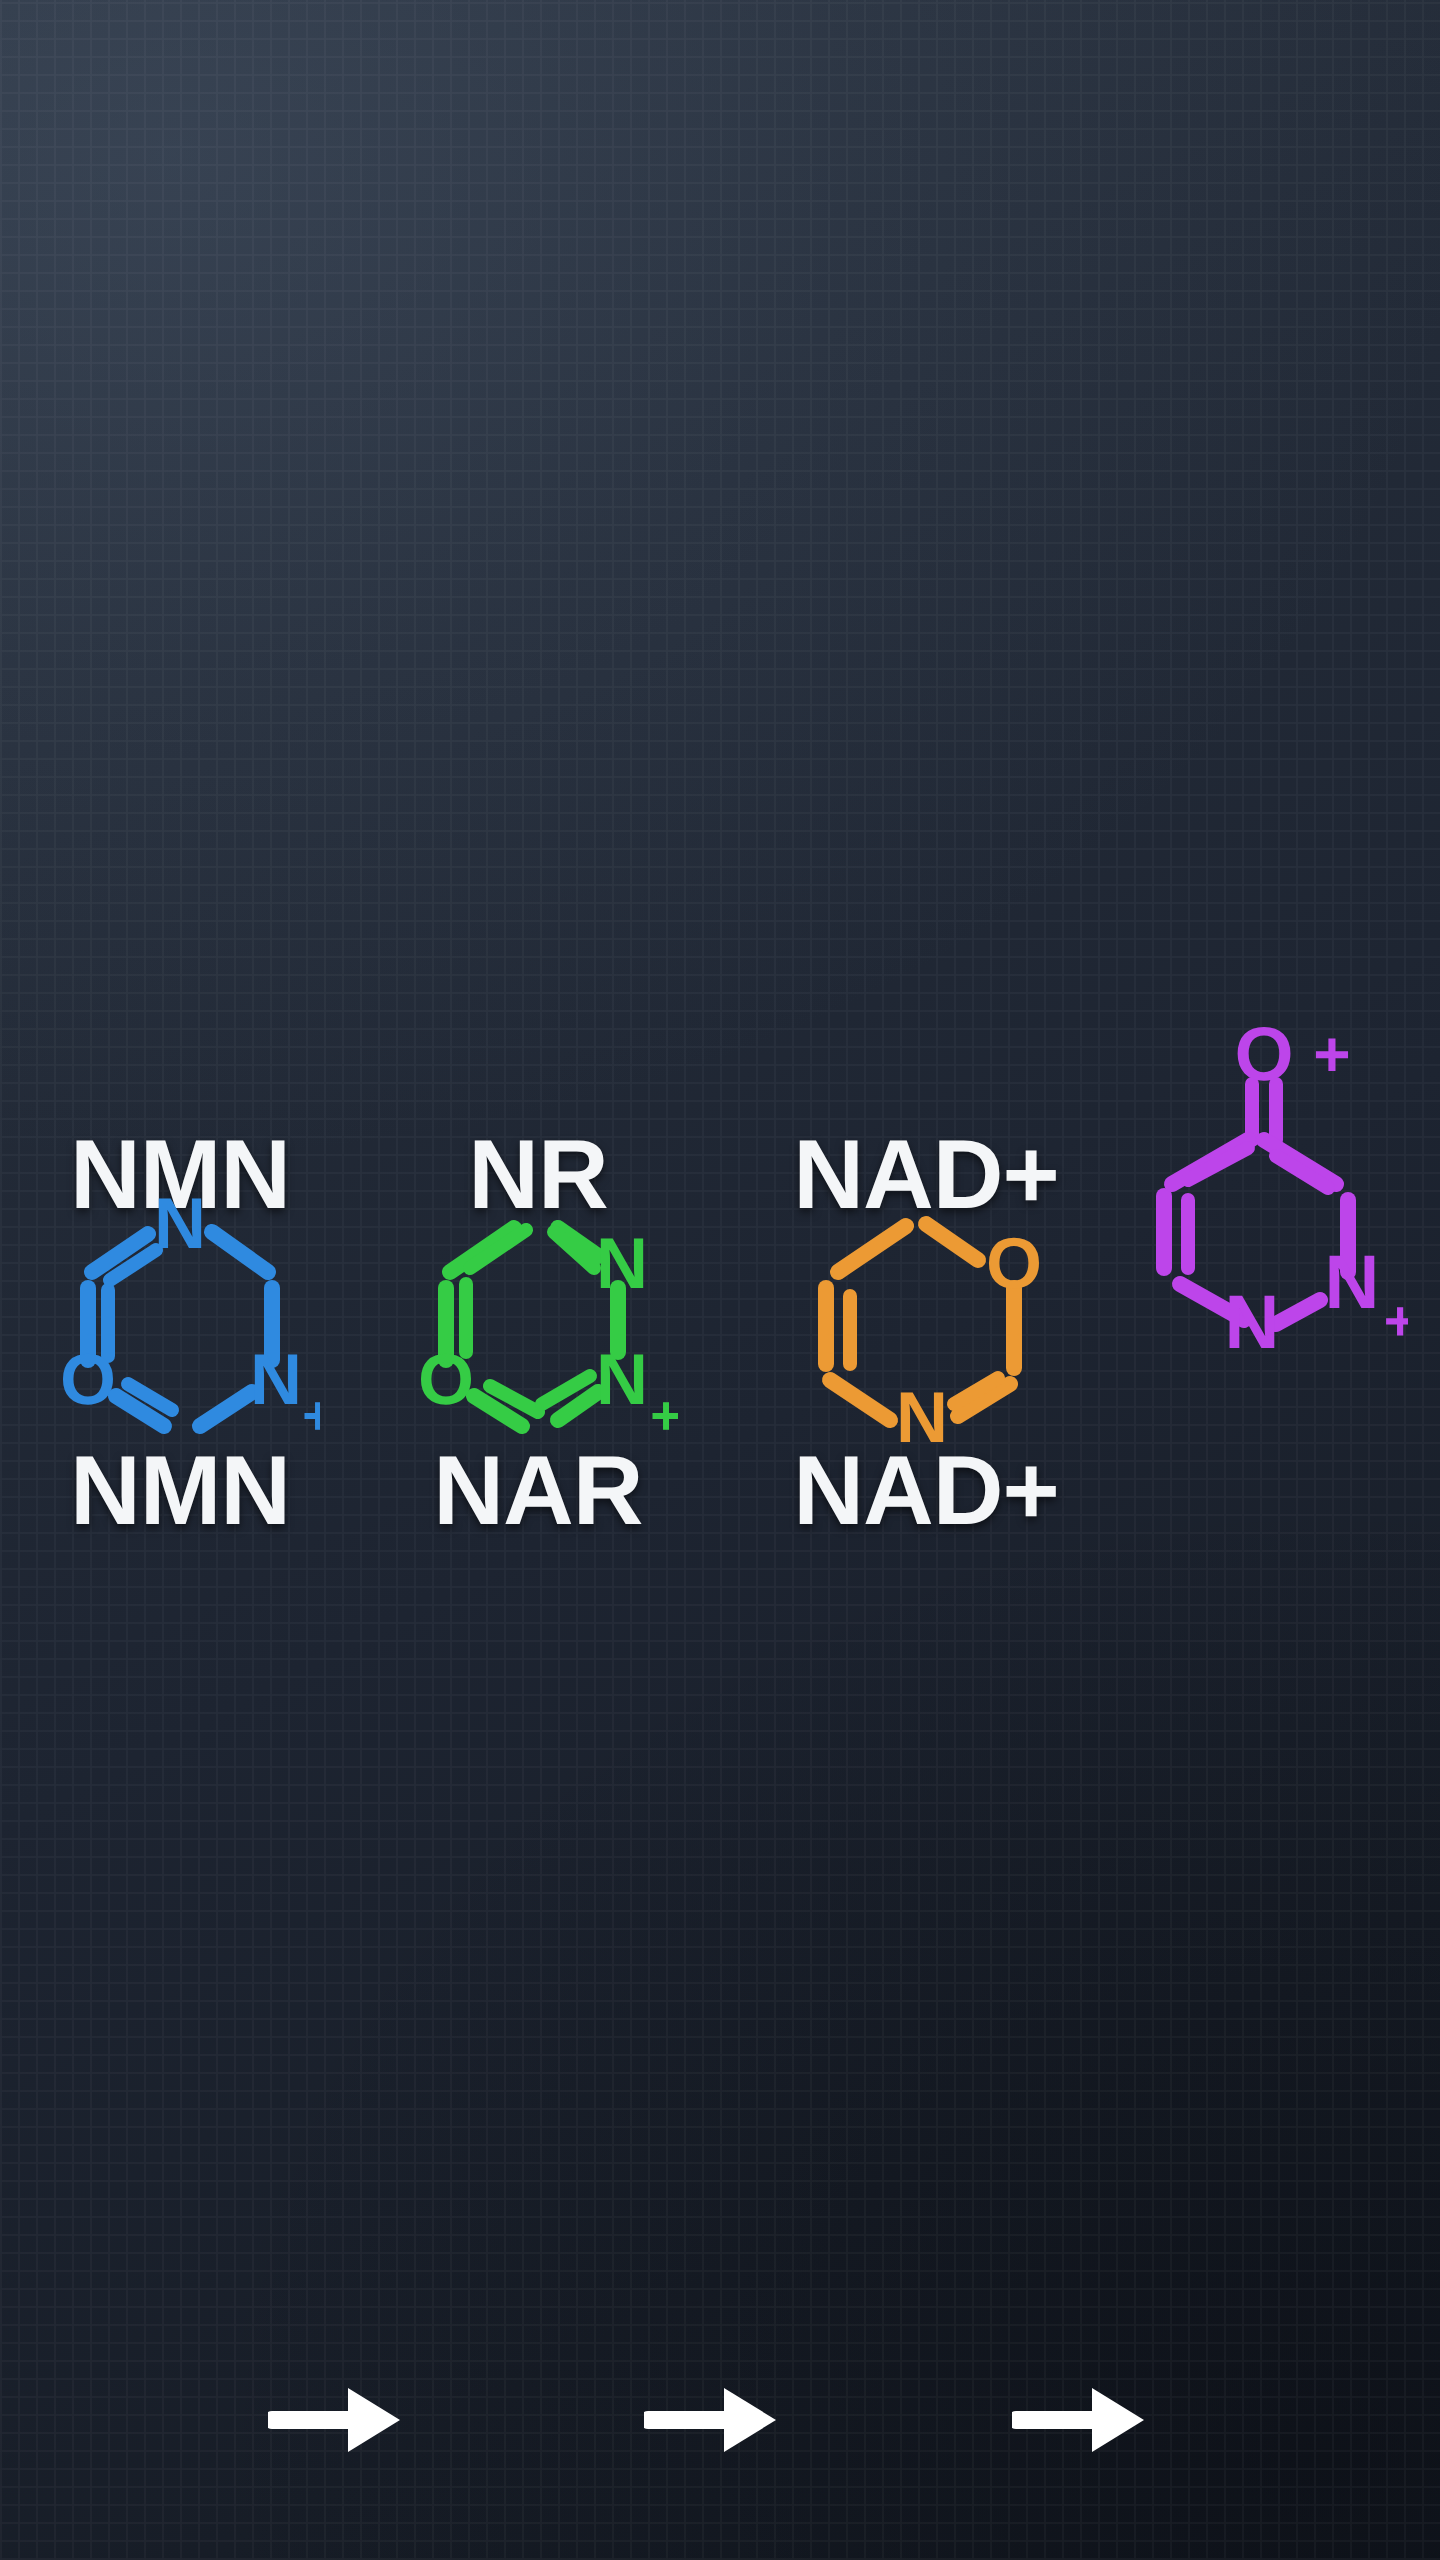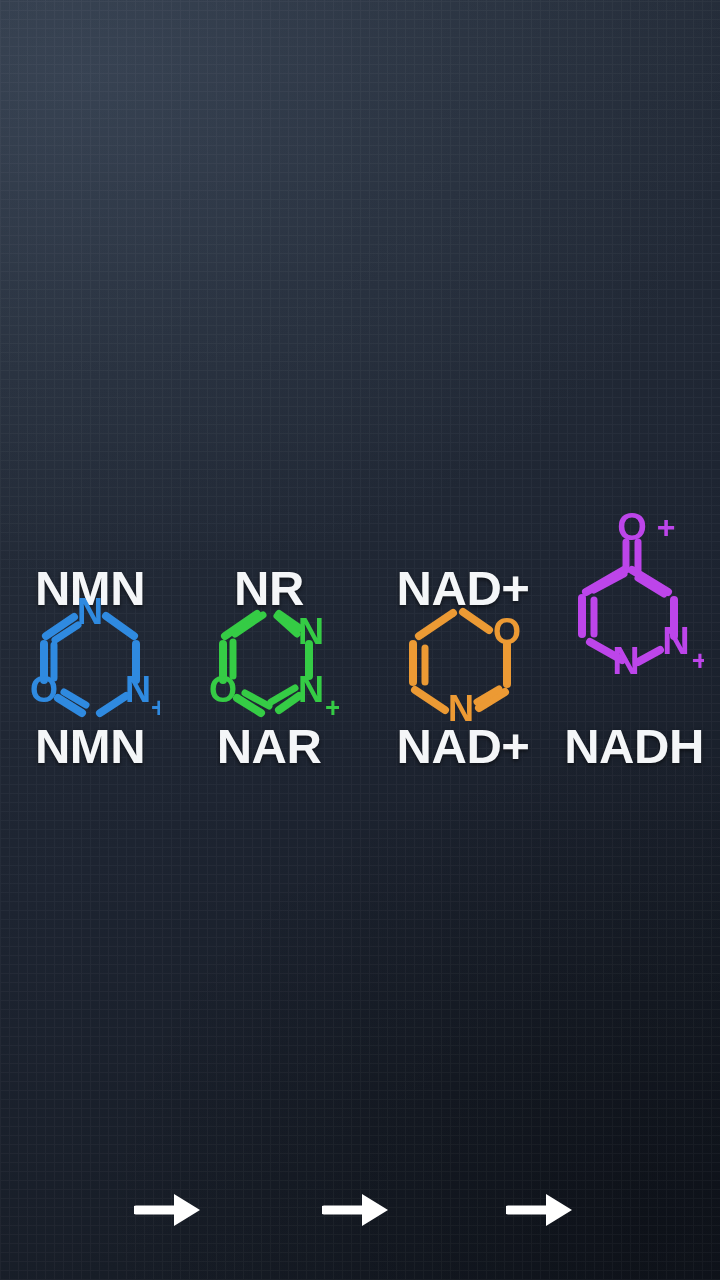--- a/index.html
+++ b/index.html
@@ -169,21 +169,20 @@
             <path d="M 74 70 L 100 86" stroke-width="7"></path>
           </g>
           <text x="68" y="32" text-anchor="middle" font-family="Liberation Sans, sans-serif" font-size="38" font-weight="700" fill="#bd45ea">O</text>
           <text x="102" y="30" text-anchor="middle" font-family="Liberation Sans, sans-serif" font-size="32" font-weight="700" fill="#bd45ea">+</text>
           <text x="112" y="146" text-anchor="middle" font-family="Liberation Sans, sans-serif" font-size="38" font-weight="700" fill="#bd45ea">N</text>
           <text x="62" y="166" text-anchor="middle" font-family="Liberation Sans, sans-serif" font-size="38" font-weight="700" fill="#bd45ea">N</text>
           <text x="136" y="162" text-anchor="middle" font-family="Liberation Sans, sans-serif" font-size="28" font-weight="700" fill="#bd45ea">+</text>
         </svg>
       </div>
 
-      <div class="cap bottom">NADH</div>
     </div>
 
     <div class="arrow" id="a1">
       <svg width="70" height="48" viewBox="0 0 70 48">
         <path d="M 2 24 L 44 24" stroke="#ffffff" stroke-width="9" stroke-linecap="round" fill="none"></path>
         <path d="M 40 8 L 66 24 L 40 40 Z" fill="#ffffff"></path>
       </svg>
     </div>
 
     <div class="arrow" id="a2">

